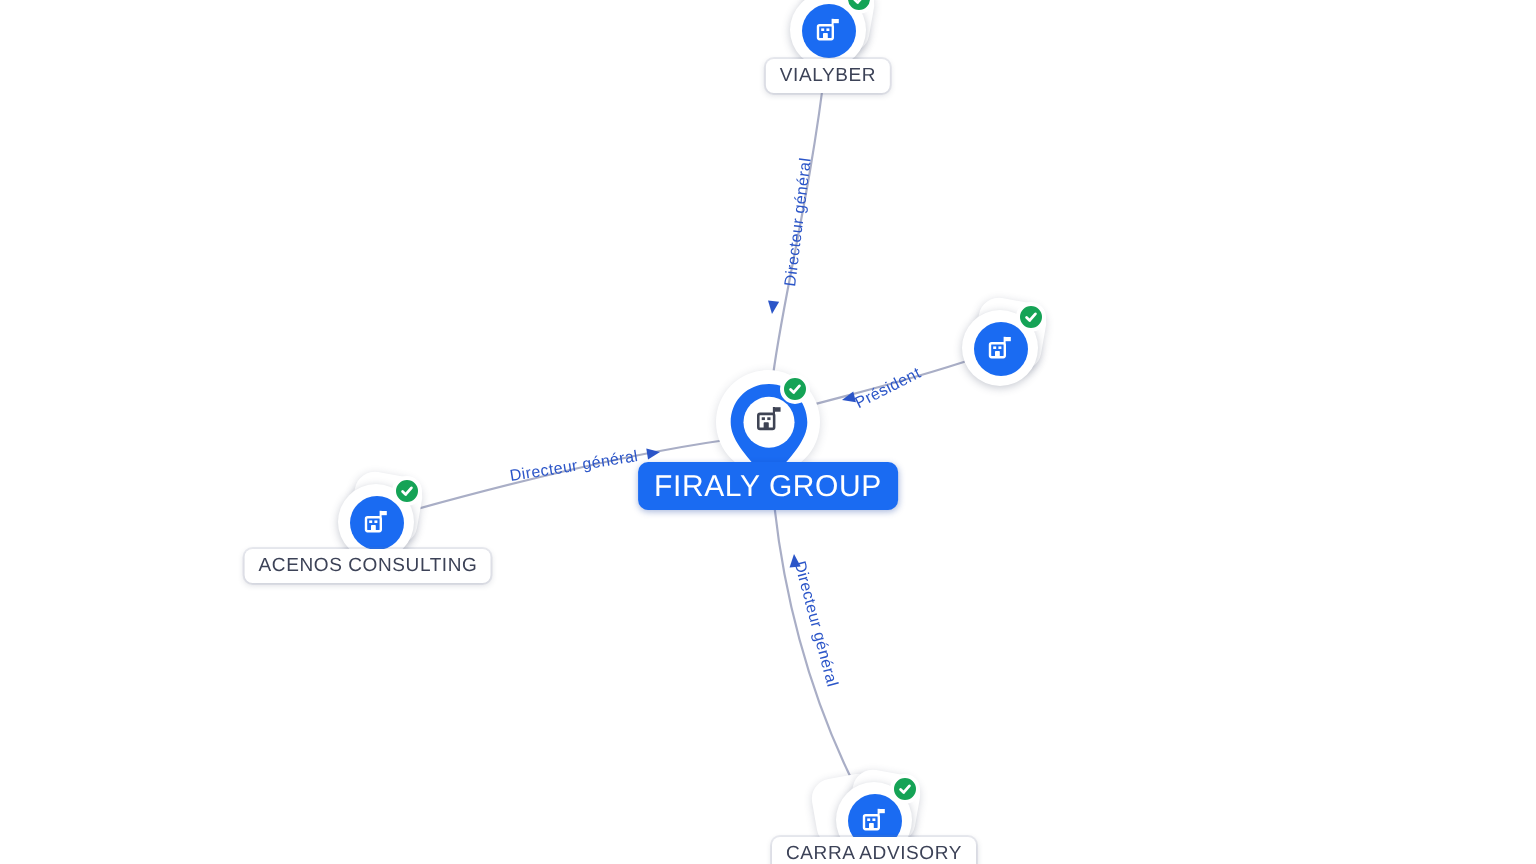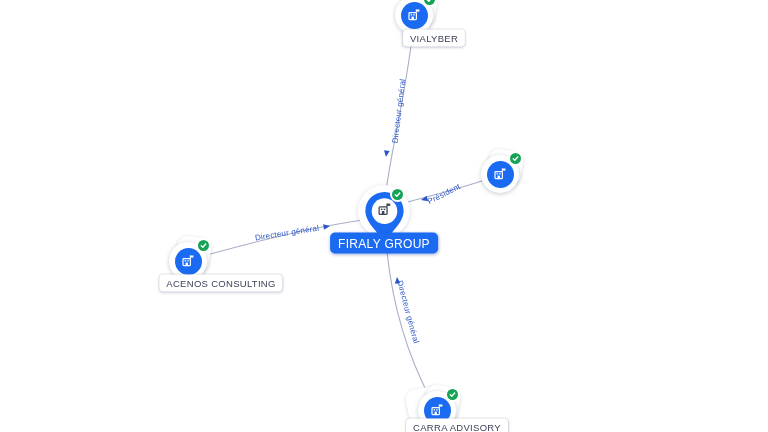--- a/index.html
+++ b/index.html
@@ -30,25 +30,24 @@
     position:absolute;top:-4px;right:-4px;width:15px;height:15px;box-sizing:border-box;
     background:#15a356;border:2px solid #fff;border-radius:50%;
     display:flex;align-items:center;justify-content:center;
   }
   .badge svg{width:9px;height:9px;display:block;}
   
   .node-label{
     position:absolute;transform:translate(-50%,-50%);background:#fff;color:#3c4257;
     font-size:9.5px;letter-spacing:.3px;padding:3px 7px;border-radius:4px;white-space:nowrap;
     box-shadow:0 0 0 1px rgba(120,130,160,.14), 0 1px 3px rgba(40,50,80,.18);
-    margin-left:20px;
   }
   .center-label{
     position:absolute;transform:translate(-50%,-50%);background:#1a6bf2;color:#fff;
-    font-size:12px;letter-spacing:.3px;padding:3.5px 8px;border-radius:5px;white-space:nowrap;
+    font-size:15px;letter-spacing:.3px;padding:3.5px 8px;border-radius:5px;white-space:nowrap;
     box-shadow:0 1px 3px rgba(20,60,160,.35);font-weight:500;
   }
   
   .center-node{position:absolute;left:384px;top:211px;width:0;height:0;}
   .halo{
     position:absolute;left:-26px;top:-26px;width:52px;height:52px;background:#fff;border-radius:50%;
     box-shadow:0 1px 5px rgba(50,60,90,.18);
   }
   .pin-svg{position:absolute;left:-27.5px;top:-22px;width:55px;height:59px;}
   .pin-icon{position:absolute;left:-7px;top:-9px;width:15px;height:15px;}
@@ -136,21 +135,21 @@
           <rect x="4.5" y="8.5" width="2.4" height="3.1" rx="0.4" fill="#fff"></rect>
         </svg>
       </div>
       <span class="badge">
         <svg viewBox="0 0 11 11">
             <path d="M2.8 5.8 L4.7 7.6 L8.2 3.6" stroke="#fff" stroke-width="1.7" fill="none" stroke-linecap="round" stroke-linejoin="round"></path>
           </svg>
       </span>
     </div>
   </div>
-  <div class="node-label" style="left:201px;top:283px;">ACENOS CONSULTING</div>
+  <div class="node-label" style="left:184px;top:283px;">ACENOS CONSULTING</div>
 
   <div class="sat-node" style="left:437px;top:410px;">
     <div class="stack" style="left:-11px;top:-3px;transform:rotate(-10deg);"></div>
     <div class="stack"></div>
     <div class="sat-white">
       <div class="sat-blue">
         <svg class="bld" width="14" height="14" viewBox="0 0 14 14">
           <line x1="9.3" y1="1.4" x2="9.3" y2="4.6" stroke="#fff" stroke-width="1"></line>
           <rect x="9.3" y="1.5" width="3.1" height="2.1" fill="#fff"></rect>
           <rect x="2" y="4.6" width="7.4" height="7" rx="0.8" fill="none" stroke="#fff" stroke-width="1.2"></rect>

